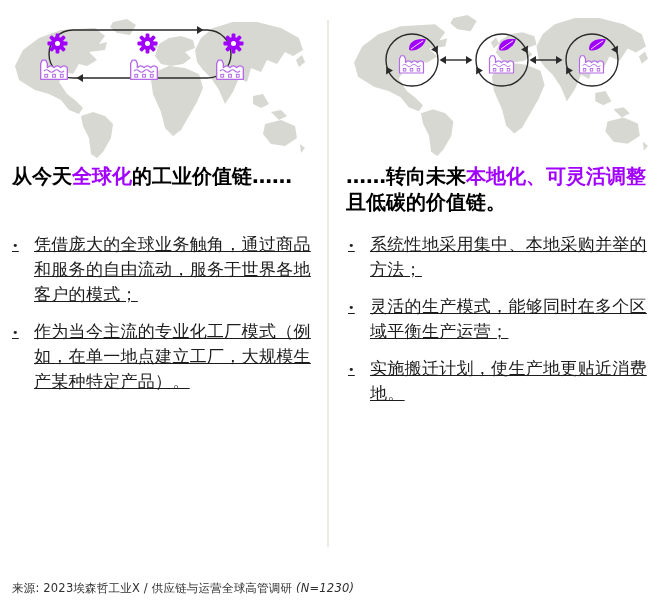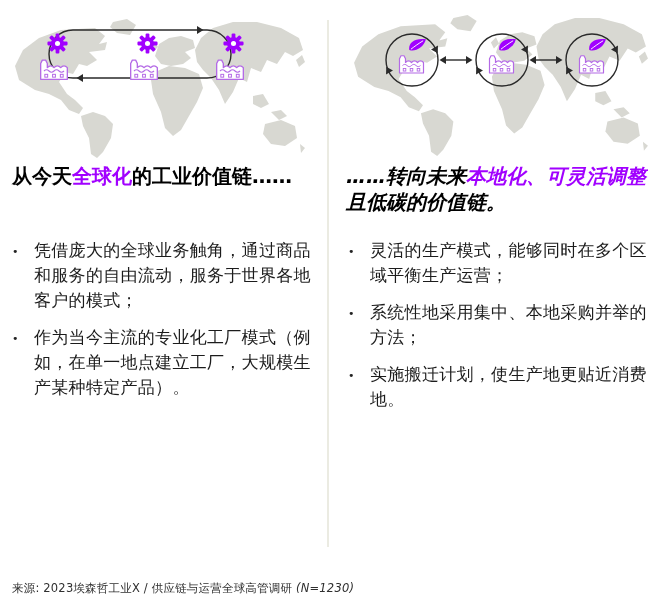--- a/index.html
+++ b/index.html
@@ -31,24 +31,25 @@
     background:var(--divider);
   }
   .col-title{
     position:absolute;top:163px;
     font-size:20px;line-height:26px;
     font-weight:700;color:#000;
     letter-spacing:0px;
   }
   .col-title .accent{color:var(--accent);}
   .title-left{left:12px;width:302px;}
-  .title-right{left:346px;width:312px;font-style:italic;}
+  .title-right{left:346px;width:312px;}
   ul.bullets{
-    position:absolute;top:238px;
+    position:absolute;top:232px;
     list-style:none;
+    text-decoration:underline;
   }
   .bullets-left{left:12px;width:302px;}
   .bullets-right{left:348px;width:308px;}
   ul.bullets li{
     display:flex;
     margin-bottom:12px;
     font-size:17px;line-height:25px;
     letter-spacing:0.3px;
   }
   ul.bullets li .dot{
@@ -184,27 +185,27 @@
       </li>
     <li>
         <span class="dot"></span>
         <span class="btxt">作为当今主流的专业化工厂模式（例如，在单一地点建立工厂，大规模生产某种特定产品）。</span>
       </li>
   </ul>
 
   <ul class="bullets bullets-right">
     <li>
         <span class="dot"></span>
+        <span class="btxt">系统性地采用集中、本地采购并举的方法；</span>
+      </li>
+    <li>
+        <span class="dot"></span>
         <span class="btxt">灵活的生产模式，能够同时在多个区域平衡生产运营；</span>
       </li>
     <li>
         <span class="dot"></span>
-        <span class="btxt">系统性地采用集中、本地采购并举的方法；</span>
-      </li>
-    <li>
-        <span class="dot"></span>
         <span class="btxt">实施搬迁计划，使生产地更贴近消费地。</span>
       </li>
   </ul>
 
   <p class="footer"><span>来源: 2023埃森哲工业X / 供应链与运营全球高管调研 </span><i>(N=1230)</i></p>
 
 </div>
 
 </body></html>

